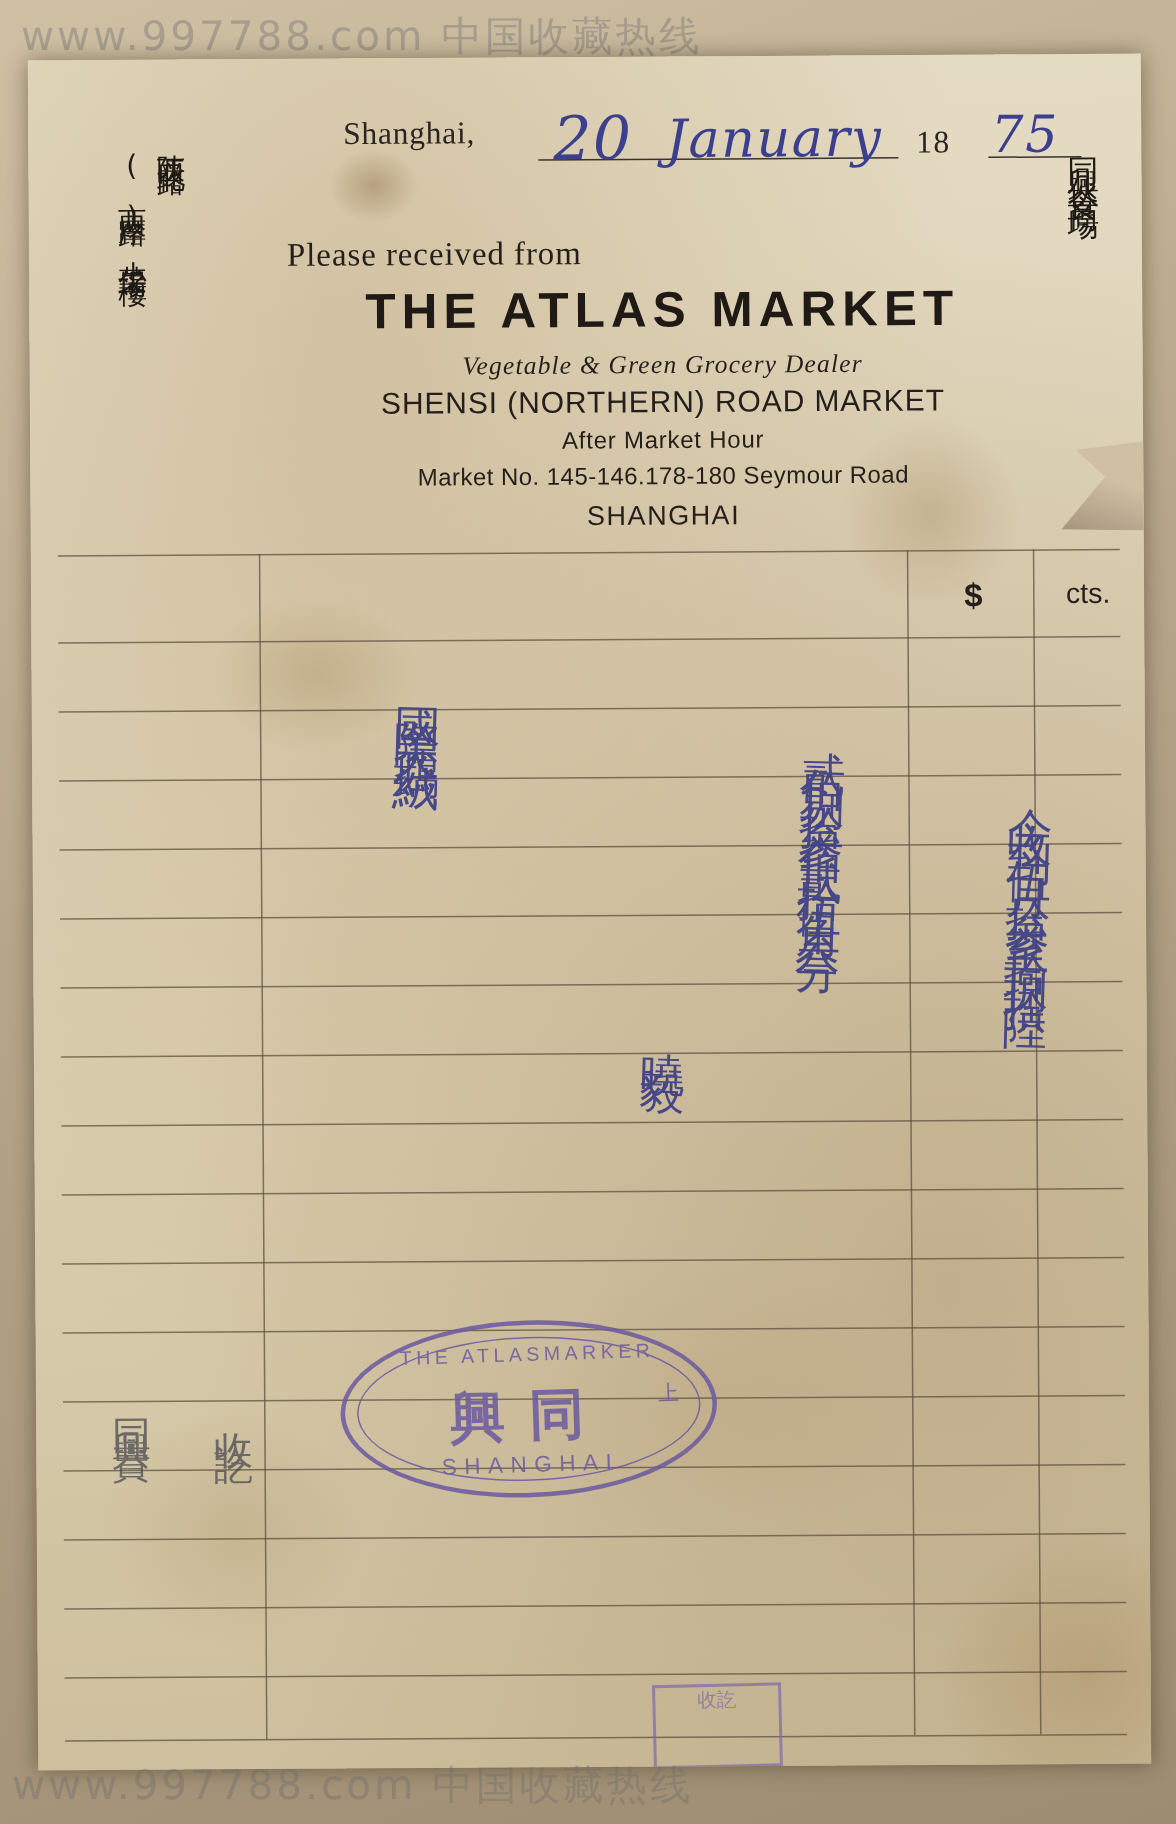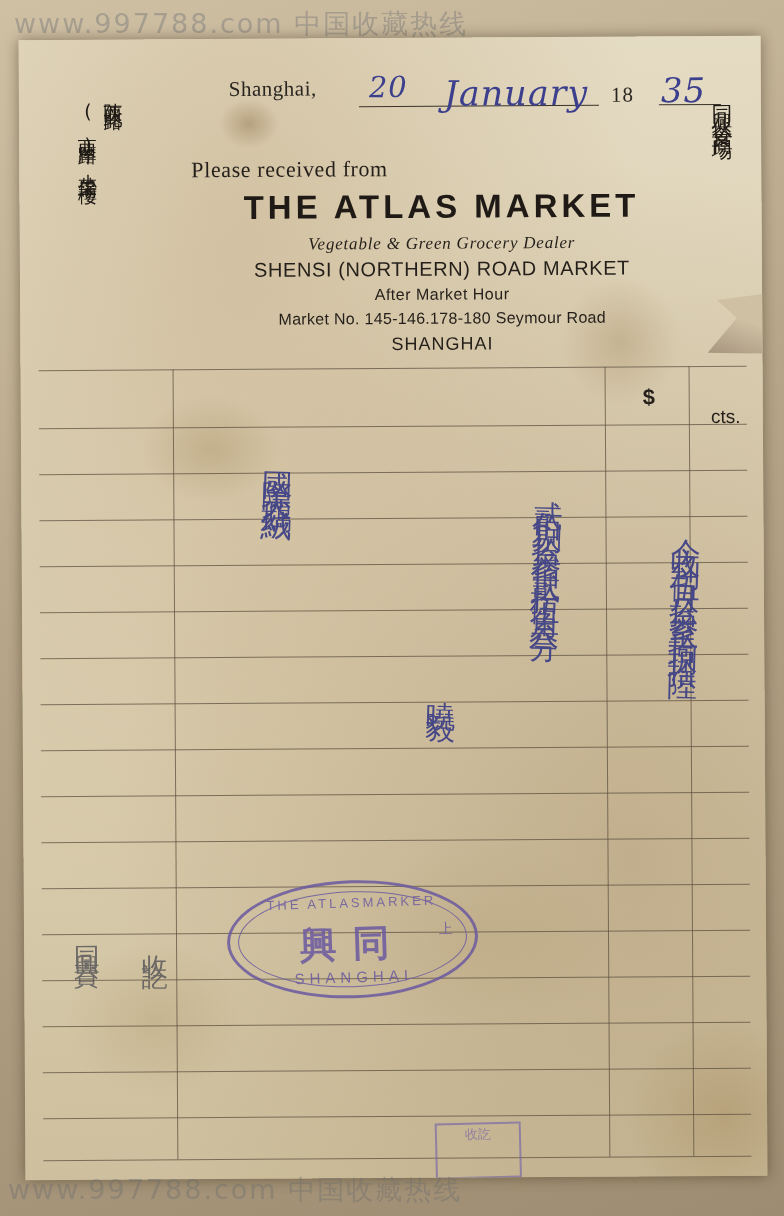--- a/index.html
+++ b/index.html
@@ -102,21 +102,21 @@
     border-bottom: 1.5px solid #3a332a;
   }
   .hand {
     font-family: "DejaVu Serif", serif;
     font-style: italic;
     color: #3c3f8d;
     letter-spacing: 1px;
   }
   .hd-day {
     position: absolute; left: 140px; top: -6px;
-    font-size: 29px;
+    font-size: 40px;
   }
   .hd-month {
     position: absolute; left: 215px; top: -2px;
     font-size: 35px;
   }
   .hd-19 {
     position: absolute; left: 382px; top: 8px;
     font-family: "Liberation Serif", serif;
     font-style: normal;
     font-size: 21px;
@@ -191,21 +191,21 @@
     border-left: 1.2px solid #5d5240;
     opacity: 0.75;
   }
   .money-hdr {
     position: absolute;
     font-family: "Liberation Sans", sans-serif;
     font-size: 19px;
     color: #241f1a;
   }
   .m-dollar { left: 604px; top: 18px; font-weight: bold; font-size: 22px;}
-  .m-cts { left: 672px; top: 20px; margin-top: 20px; }
+  .m-cts { left: 672px; top: 20px; }
 
   
   .ink {
     position: absolute;
     color: #3b3e86;
     font-family: "DejaVu Sans", sans-serif;
     writing-mode: vertical-rl;
     text-orientation: upright;
     letter-spacing: 10px;
     font-size: 30px;
@@ -315,21 +315,21 @@
     <div class="vcol vleft2">(西摩路)小菜場二樓</div>
     <div class="vcol vright">同興伙食商場</div>
 
     <div class="hdr-date">
       <span class="lbl">Shanghai,</span>
       <div class="date-line"></div>
       <div class="date-line2"></div>
       <span class="hand hd-day">20</span>
       <span class="hand hd-month">January</span>
       <span class="hd-19">18</span>
-      <span class="hand hd-year">35</span>
+      <span class="hand hd-year">75</span>
     </div>
 
     <div class="please">Please received from</div>
     <div class="company">THE ATLAS MARKET</div>
     <div class="sub sub1">Vegetable &amp; Green Grocery Dealer</div>
     <div class="sub sub2">SHENSI (NORTHERN) ROAD MARKET</div>
     <div class="sub sub3">After Market Hour</div>
     <div class="sub sub4">Market No. 145-146.178-180 Seymour Road</div>
     <div class="sub sub5">SHANGHAI</div>
 

